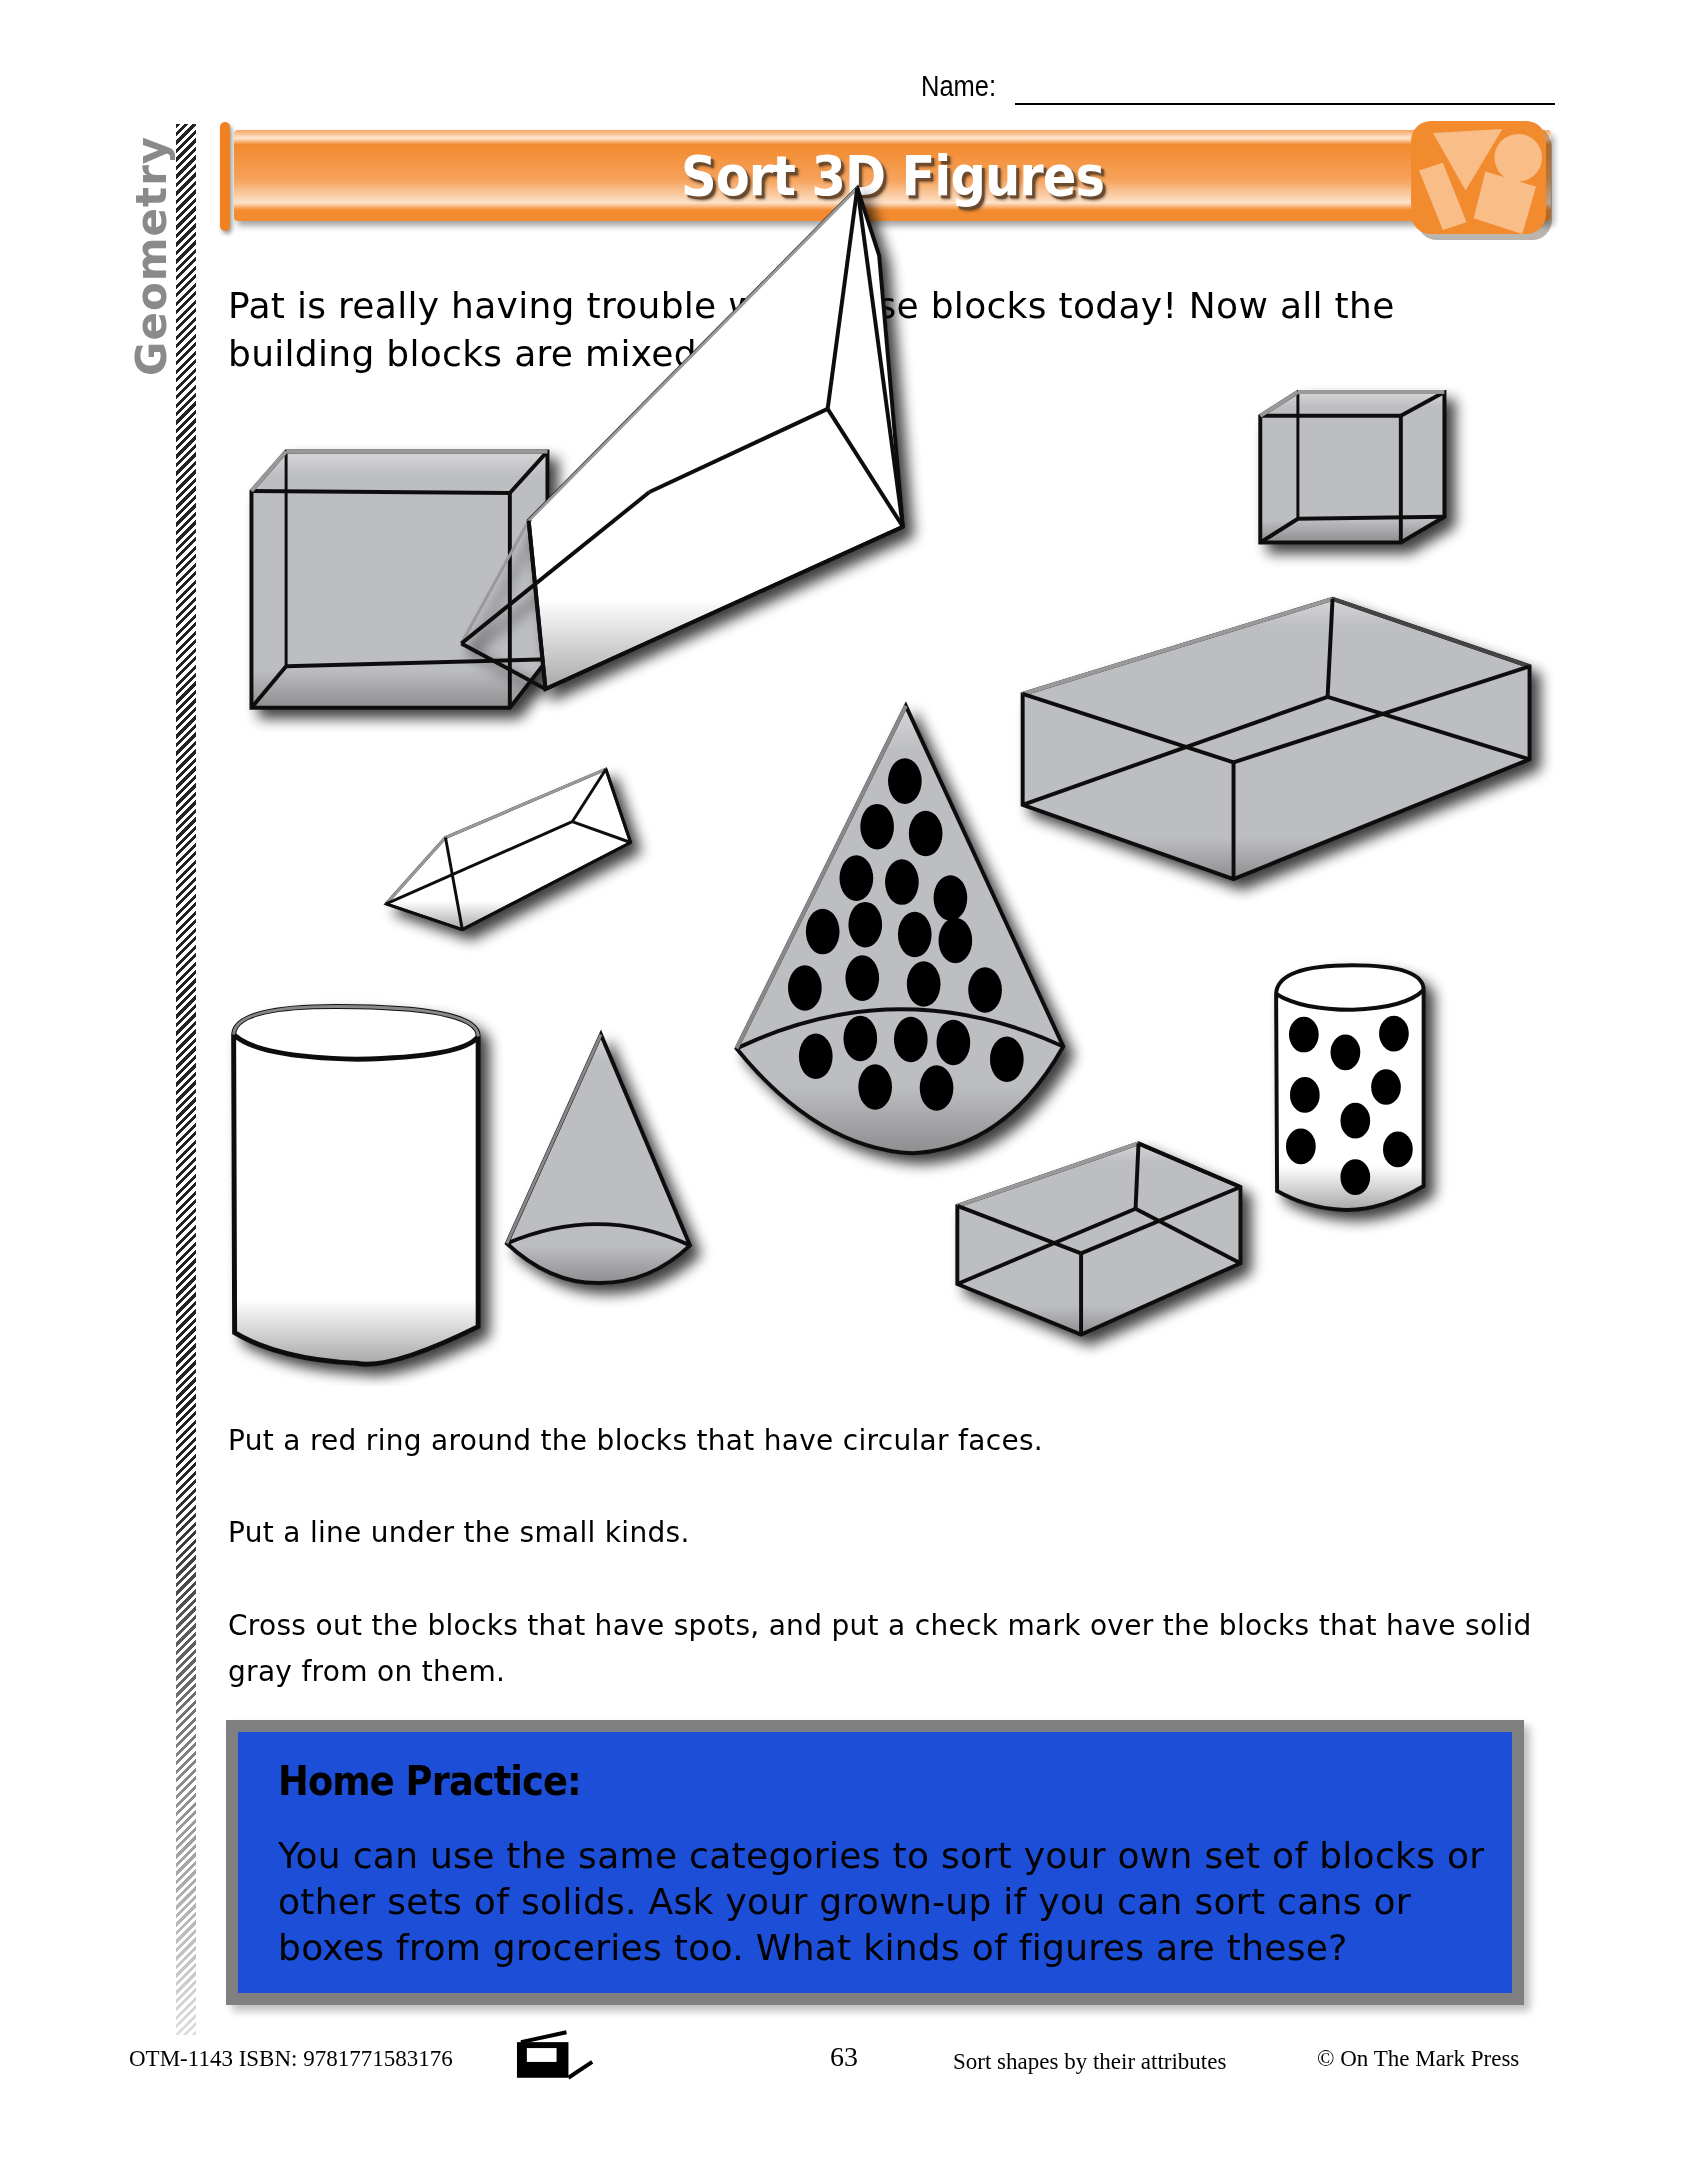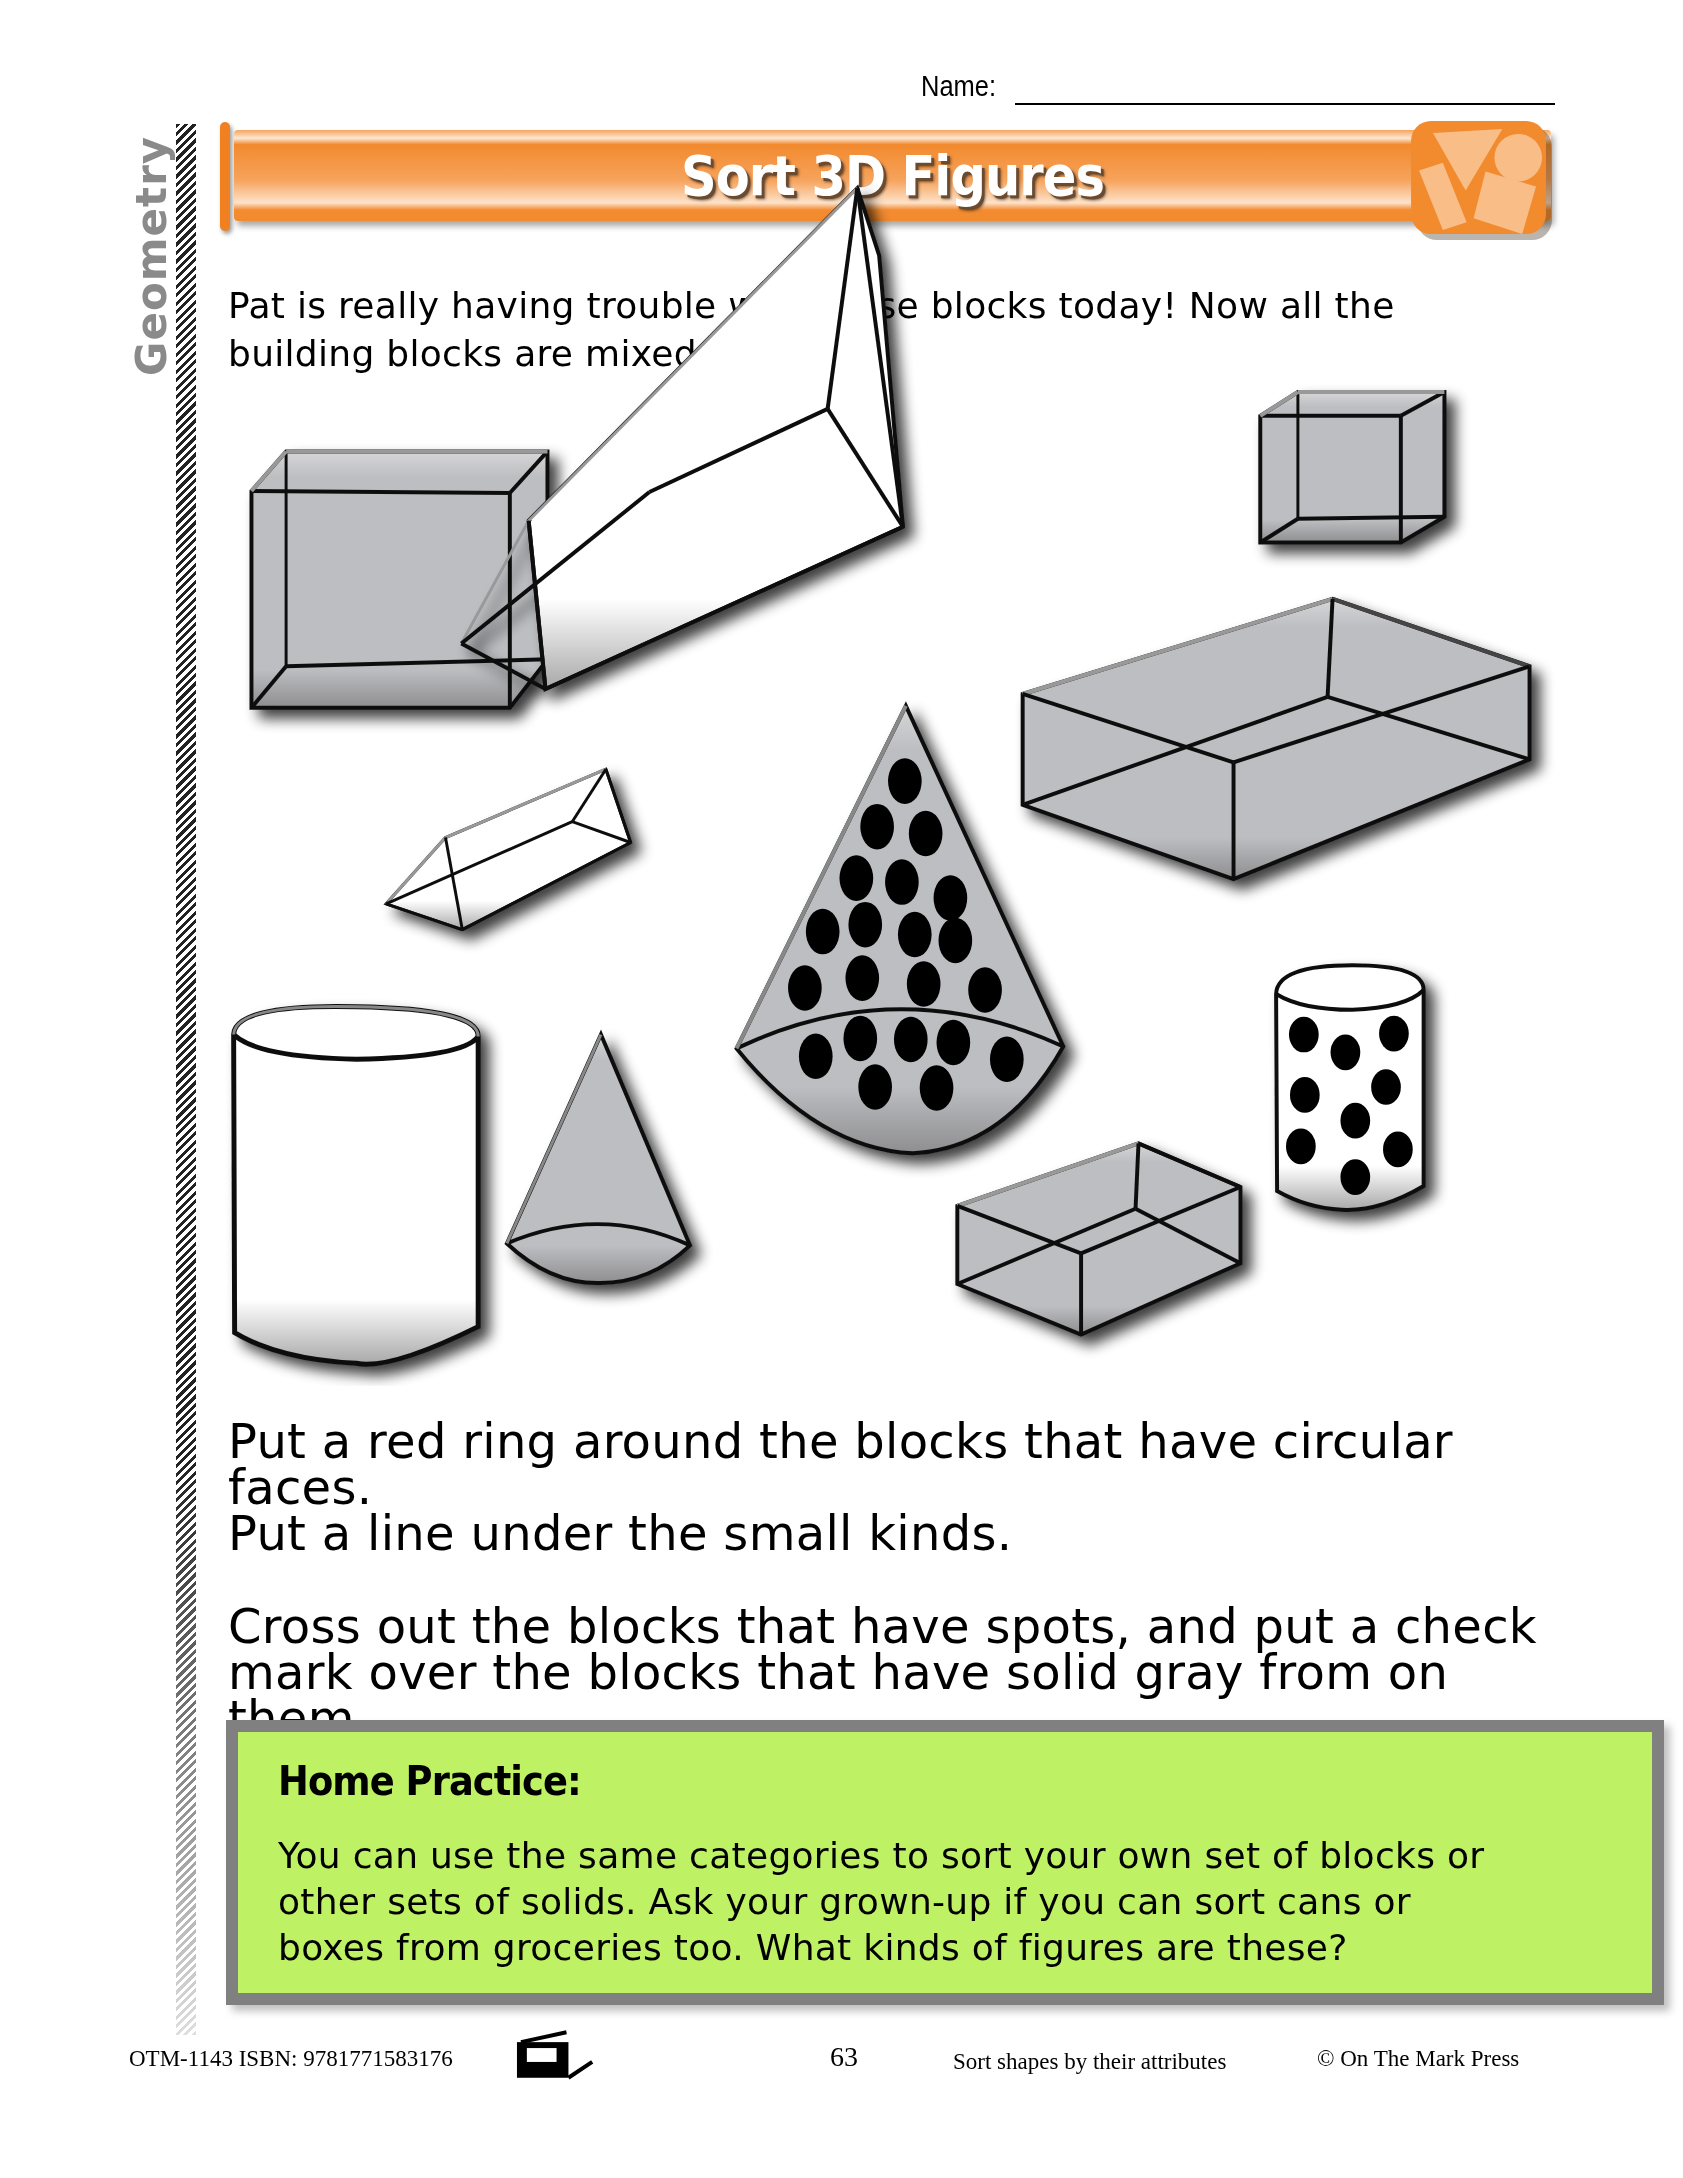--- a/index.html
+++ b/index.html
@@ -17,22 +17,22 @@
   .banner-cap{left:0;top:0;width:10px;height:109px;background:#f08020;border-radius:5px;box-shadow:2px 3px 4px rgba(0,0,0,.4);}
   .banner-bar{left:14px;top:8px;width:1317px;height:91px;border-radius:4px;
     background:linear-gradient(#f6a45e 0%,#fde7d2 9%,#f28a2e 16%,#f6a35c 55%,#fde2c9 80%,#f38b30 88%,#f28a2e 100%);
     box-shadow:3px 5px 6px rgba(0,0,0,.35);}
   .banner-title{left:0;top:0;width:1317px;height:91px;display:flex;align-items:center;justify-content:center;
     font-family:"DejaVu Sans",sans-serif;font-weight:bold;font-size:55px;color:#fff;letter-spacing:-1px;
     text-shadow:3px 3px 0 #6b4a2e,4px 4px 3px rgba(0,0,0,.5);transform:scaleX(.9);}
   .logo{left:1411px;top:121px;width:145px;height:123px;}
   .intro{left:228px;top:282px;width:1317px;font-family:"DejaVu Sans",sans-serif;font-size:36px;line-height:48px;letter-spacing:0.3px;}
   .shapes{left:0;top:0;width:1683px;height:1386px;}
-  .instr{left:228px;font-family:"DejaVu Sans",sans-serif;font-size:48px;line-height:46px;width:1327px;letter-spacing:0.3px;}
-  .practice{left:226px;top:1720px;width:1438px;height:285px;border:12px solid #808080;box-sizing:border-box;background:#bef264;box-shadow:6px 6px 8px rgba(0,0,0,.25);}
+  .instr{left:228px;font-family:"DejaVu Sans",sans-serif;font-size:28px;line-height:46px;width:1327px;letter-spacing:0.3px;}
+  .practice{left:226px;top:1720px;width:1298px;height:285px;border:12px solid #808080;box-sizing:border-box;background:#1d4ed8;box-shadow:6px 6px 8px rgba(0,0,0,.25);}
   .practice-title{left:40px;top:26px;font-family:"DejaVu Sans",sans-serif;font-weight:bold;font-size:40px;letter-spacing:-1px;transform:scaleX(.92);transform-origin:left;}
   .practice-body{left:40px;top:101px;width:1228px;font-family:"DejaVu Sans",sans-serif;font-size:36px;line-height:46px;letter-spacing:0.3px;}
   .footer{top:2046px;font-family:"Liberation Serif",serif;font-size:23px;color:#000;white-space:nowrap;}
 </style>
 </head>
 <body>
 
 <div class="abs name-row">
   <span class="name-label">Name:</span>
   <span class="name-line"></span>

